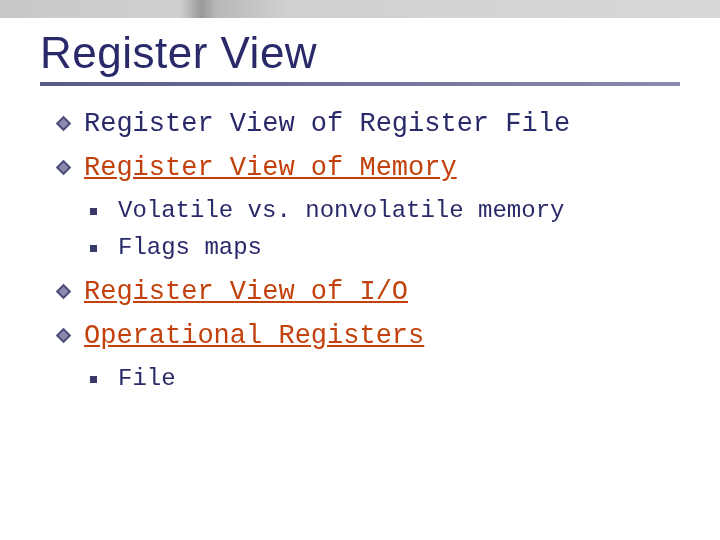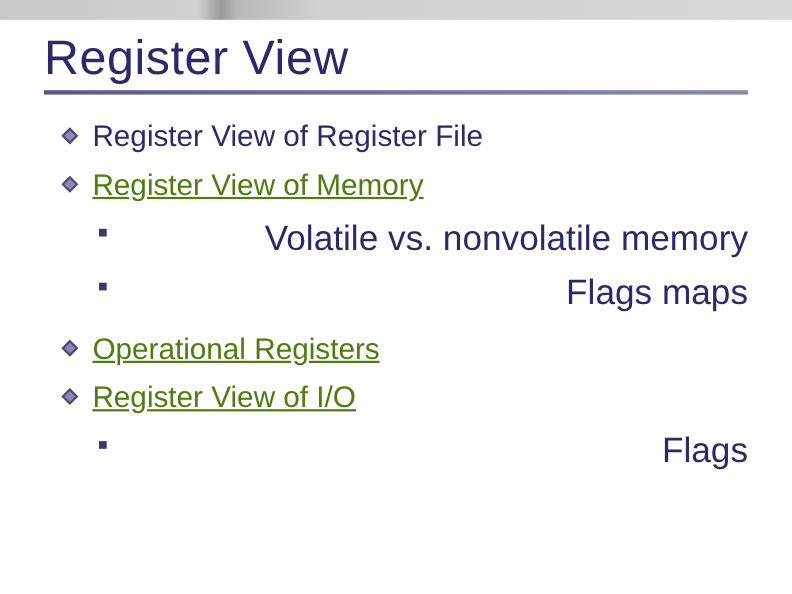--- a/index.html
+++ b/index.html
@@ -37,20 +37,21 @@
   .underline {
     height: 4px;
     width: 640px;
     background: linear-gradient(to right, #5a5a88 0%, #8a8ab0 100%);
     margin-bottom: 18px;
   }
   .content {
     padding-left: 18px;
     font-size: 27px;
     line-height: 1.55;
+    font-family: Liberation Mono, monospace;
   }
   .lvl1 {
     position: relative;
     padding-left: 26px;
     margin-bottom: 2px;
   }
   .lvl1 .dbullet {
     position: absolute;
     left: 0;
     top: 14px;
@@ -66,28 +67,27 @@
     top: 2px;
     width: 7px;
     height: 7px;
     background: #8a8ab0;
   }
   .lvl1 .txt {
     color: #2a2a6a;
   }
   .lvl1 .link {
     text-decoration: underline;
-    color: #4d7c0f;
+    color: #c2410c;
   }
   .lvl2 {
     position: relative;
     padding-left: 28px;
     margin-left: 32px;
-    font-size: 32px;
-    text-align: right;
+    font-size: 24px;
   }
   .lvl2 .sbullet {
     position: absolute;
     left: 0;
     top: 16px;
     width: 7px;
     height: 7px;
     background: #3a3a6a;
   }
   .lvl2 .txt {
@@ -124,27 +124,27 @@
     </div>
     <div class="lvl2">
       <span class="sbullet"></span>
       <span class="txt">Flags maps</span>
     </div>
 
     <div class="gap"></div>
 
     <div class="lvl1">
       <span class="dbullet"></span>
-      <span class="txt link">Operational Registers</span>
+      <span class="txt link">Register View of I/O</span>
     </div>
 
     <div class="lvl1">
       <span class="dbullet"></span>
-      <span class="txt link">Register View of I/O</span>
+      <span class="txt link">Operational Registers</span>
     </div>
 
     <div class="lvl2">
       <span class="sbullet"></span>
-      <span class="txt">Flags</span>
+      <span class="txt">File</span>
     </div>
 
   </div>
 </div>
 
 </body></html>

